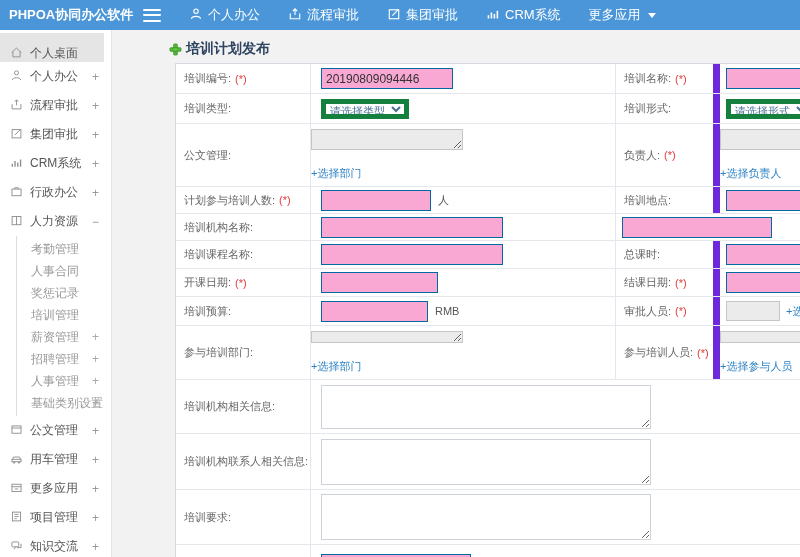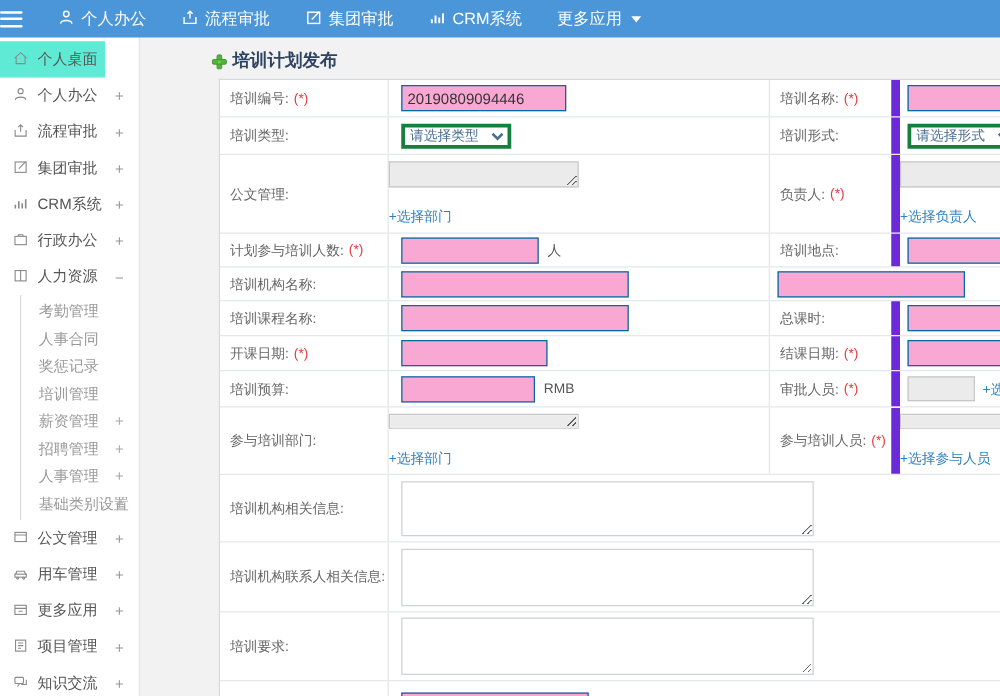--- a/index.html
+++ b/index.html
@@ -18,21 +18,21 @@
   .topnav .navitem { display:flex; align-items:center; gap:5px; font-size:13px; cursor:pointer; }
   .topnav svg { width:14px; height:14px; stroke:#fff; fill:none; stroke-width:1.3; }
   .caret { width:0; height:0; border-left:4px solid transparent; border-right:4px solid transparent;
     border-top:5px solid #fff; margin-left:2px; }
 
   
   .sidebar { position:absolute; left:0; top:30px; width:112px; height:527px;
     background:#fff; border-right:1px solid #e4e4e4; padding-top:3px; }
   .side-item { height:29px; display:flex; align-items:center; font-size:12px; color:#555;
     padding-left:10px; position:relative; cursor:pointer; }
-  .side-item.active { background:#5eead4; width:84px; }
+  .side-item.active { background:#e5e5e5; width:104px;align-items:flex-end; }
   .side-item svg { width:13px; height:13px; stroke:#8a8a8a; fill:none; stroke-width:1.1; margin-right:7px; flex:none; }
   .side-item .lbl { white-space:nowrap; }
   .side-item .tog { position:absolute; right:12px; color:#999; font-size:12px; }
   .submenu { border-left:1px solid #ddd; margin-left:16px; padding:2px 0 2px 0; }
   .sub-item { height:22px; display:flex; align-items:center; font-size:12px; color:#999;
     padding-left:14px; position:relative; cursor:pointer; white-space:nowrap; }
   .sub-item .tog { position:absolute; right:12px; color:#aaa; font-size:12px; }
 
   
   .main { position:absolute; left:112px; top:30px; width:688px; height:527px; background:#f2f2f3; }
@@ -50,36 +50,37 @@
          padding-left:10px; }
   .rlc { width:104px; flex:none; border-right:7px solid #6d28d9; display:flex; align-items:center;
          padding-left:8px; font-size:11px; color:#666; white-space:nowrap; }
   .rfc { width:300px; flex:none; display:flex; align-items:center; padding-left:6px; }
   .wide { flex:1; border-right:none; display:flex; align-items:center; padding-left:10px; }
   .req { color:#e03c3c; margin-left:4px; font-size:11px; }
   .stackv { display:flex; flex-direction:column; align-items:flex-start; justify-content:center; gap:16px; padding:5px 0; }
 
   input[type=text] { height:21px; border:1px solid #0369a1; font-size:12px; color:#333;
     padding:0 4px; background:#f9a8d4; outline:none; }
-  select { height:20px; border:3px solid #15803d; font-size:11px; color:#4a6f94; background:#fff; }
+  select { height:20px; border:5px solid #15803d; font-size:11px; color:#4a6f94; background:#fff; }
   textarea { border:1px solid #c9ced4; font-size:12px; color:#333; resize:both; outline:none; }
   textarea.graybox { background:#ebebeb; border:1px solid #c6c6c6; }
   textarea.whitebox { background:#fff; border:1px solid #ccd2d8; }
   input.graybox { background:#ebebeb; border:1px solid #c6c6c6; }
   .unit { font-size:11px; color:#555; margin-left:7px; }
   a.sel-link { font-size:11px; color:#2e82c4; text-decoration:none; cursor:pointer; white-space:nowrap; }
   .inline-link { margin-left:6px; }
 
   .h30{height:30px} .h63{height:63px} .h27{height:27px} .h28{height:28px} .h29{height:29px}
   .h54{height:54px} .h56{height:56px} .h55{height:55px} .h40{height:40px}
 </style>
 </head>
 <body>
 
 <div class="topbar">
+  <div class="brand">PHPOA协同办公软件</div>
   <div class="hamburger">
       <i></i>
       <i></i>
       <i></i>
     </div>
   <div class="topnav">
     <div class="navitem">
       <span><svg viewBox="0 0 16 16">
             <circle cx="8" cy="4.8" r="2.5"></circle>
             <path d="M2.8 13.5 C3.4 9.8 12.6 9.8 13.2 13.5"></path>

